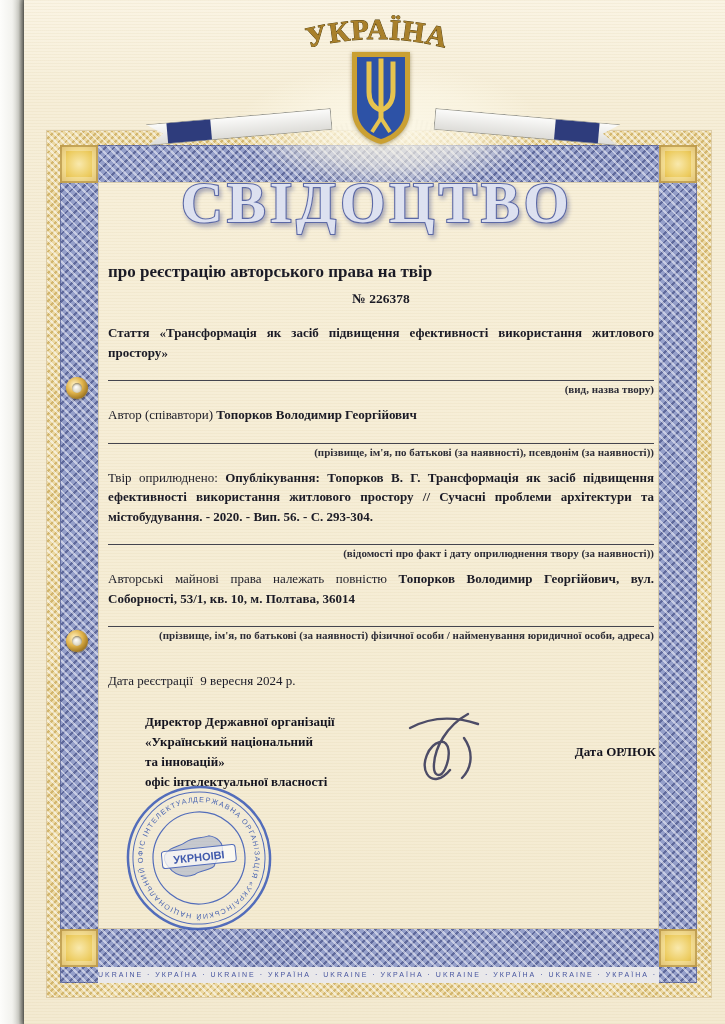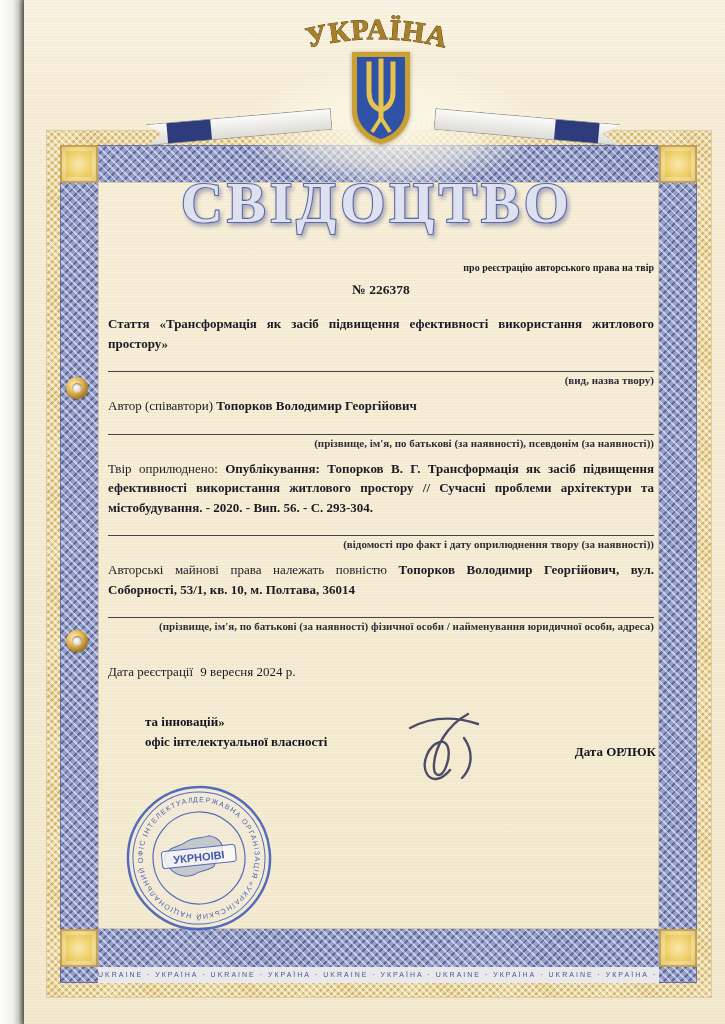--- a/index.html
+++ b/index.html
@@ -53,21 +53,21 @@
   .ribbon.right{left:410px;transform:rotate(5deg);
     clip-path:polygon(0 0,100% 0,91% 50%,100% 100%,0 100%);}
   .ribbon .band{position:absolute;top:0;bottom:0;width:44px;background:#2e3c7c;}
   .ribbon.left .band{left:20px}.ribbon.right .band{right:20px}
 
   .title-svg{position:absolute;left:88px;top:158px;width:530px;height:86px;
     filter:drop-shadow(2px 3px 2px rgba(70,80,140,.45));}
 
   
   .content{position:absolute;left:84px;top:262px;width:546px;color:#1b1b26;}
-  .subtitle{font-size:10px;font-weight:700;text-align:right;margin:0 0 9px;}
+  .subtitle{font-size:17px;font-weight:700;text-align:left;margin:0 0 9px;}
   .cert-number{font-size:13.5px;font-weight:700;text-align:center;margin:0 0 16px;}
   .sec{margin-bottom:10px;}
   .para{font-size:13px;line-height:1.5;text-align:justify;padding-bottom:18px;
     border-bottom:1px solid #44444e;margin:0;}
   .para .b{font-weight:700;}
   .cap{font-size:11px;text-align:right;color:#2e2e38;padding-top:2px;margin:0;font-weight:bold;}
   .bold-all{font-weight:700;}
   .date-line{font-size:13px;margin-top:32px;}
   .date-line span{margin-right:4px;}
 
@@ -184,20 +184,22 @@
         <p class="cap">(прізвище, ім'я, по батькові (за наявності) фізичної особи / найменування юридичної особи, адреса)</p>
       </div>
 
       <div class="date-line">
         <span>Дата реєстрації</span>
         <span>9 вересня 2024 р.</span>
       </div>
     </div>
 
     <div class="director">
+      <div>Директор Державної організації</div>
+      <div>«Український національний</div>
       <div>та інновацій»</div>
       <div>офіс інтелектуальної власності</div>
     </div>
 
     <svg class="signature-svg" viewBox="0 0 122 88">
       <g fill="none" stroke="#3f3f5e" stroke-width="2.4" stroke-linecap="round" opacity="0.92">
         <path d="M88,10 C66,22 55,44 54,60 C53,72 60,75 65,65 C71,52 70,36 60,38 C48,41 41,60 47,70 C52,78 62,76 70,66"></path>
         <path d="M30,24 C52,12 74,12 98,20"></path>
         <path d="M84,34 C94,48 92,64 82,74"></path>
       </g>

